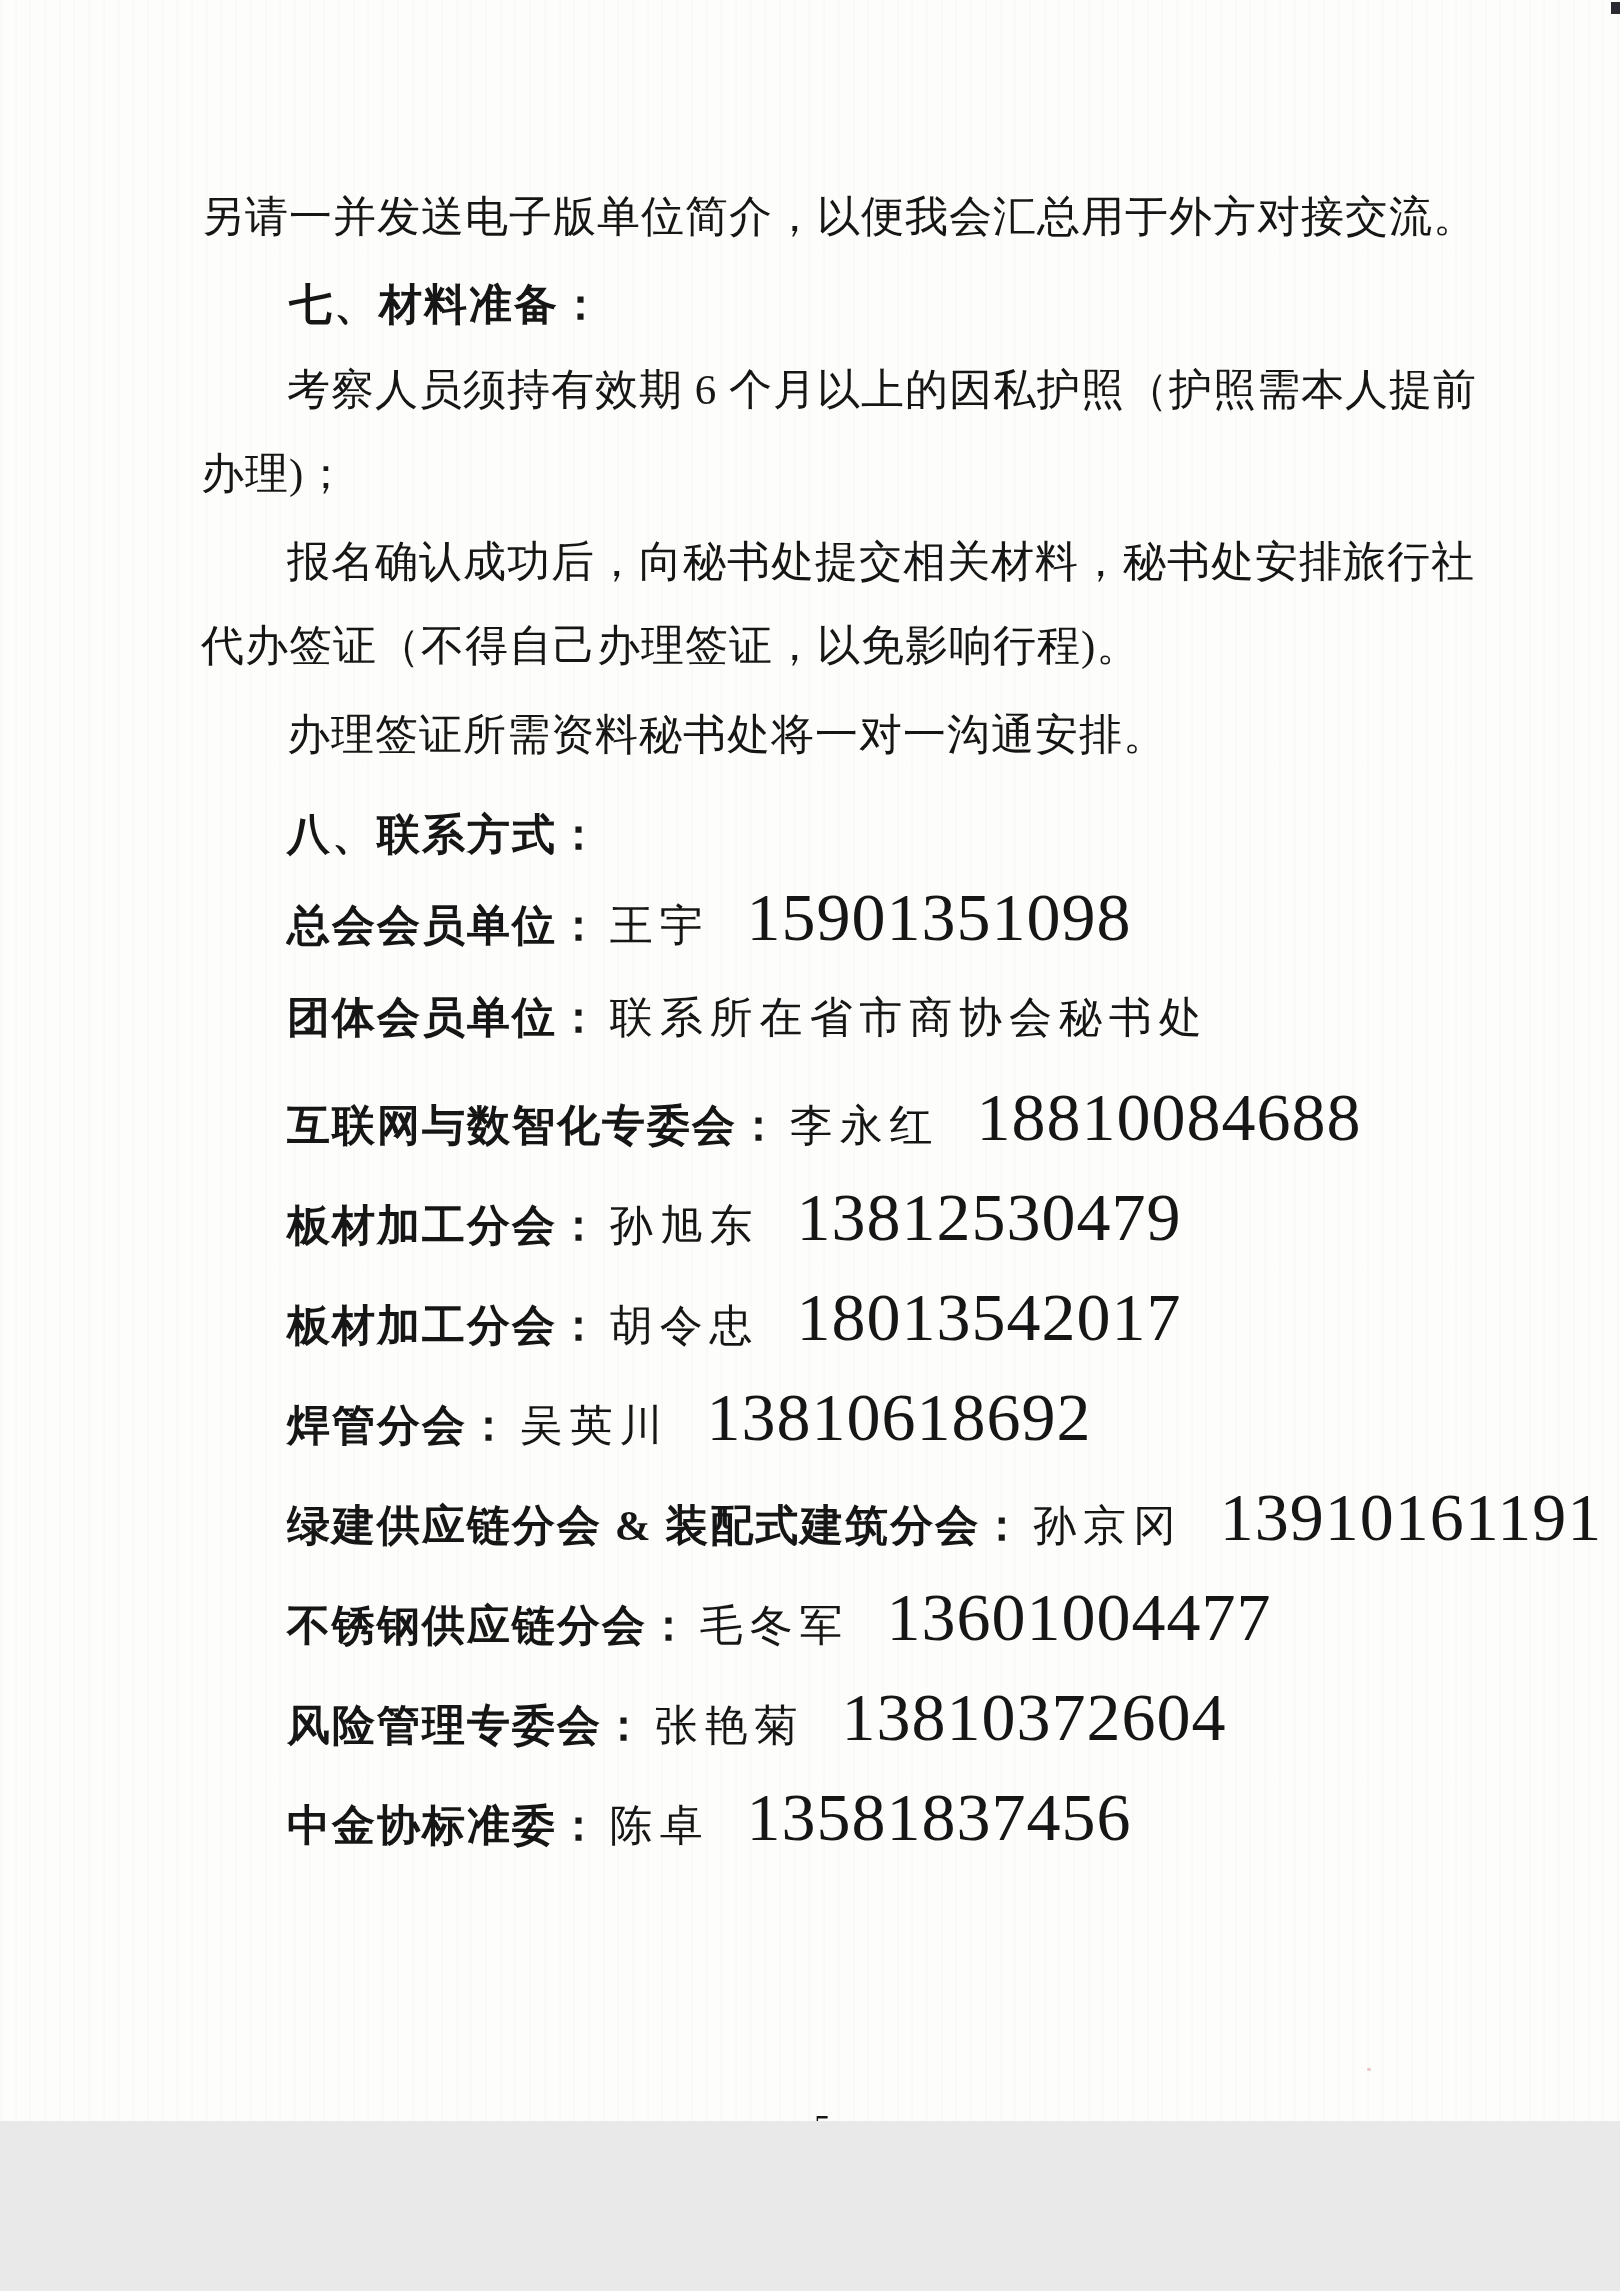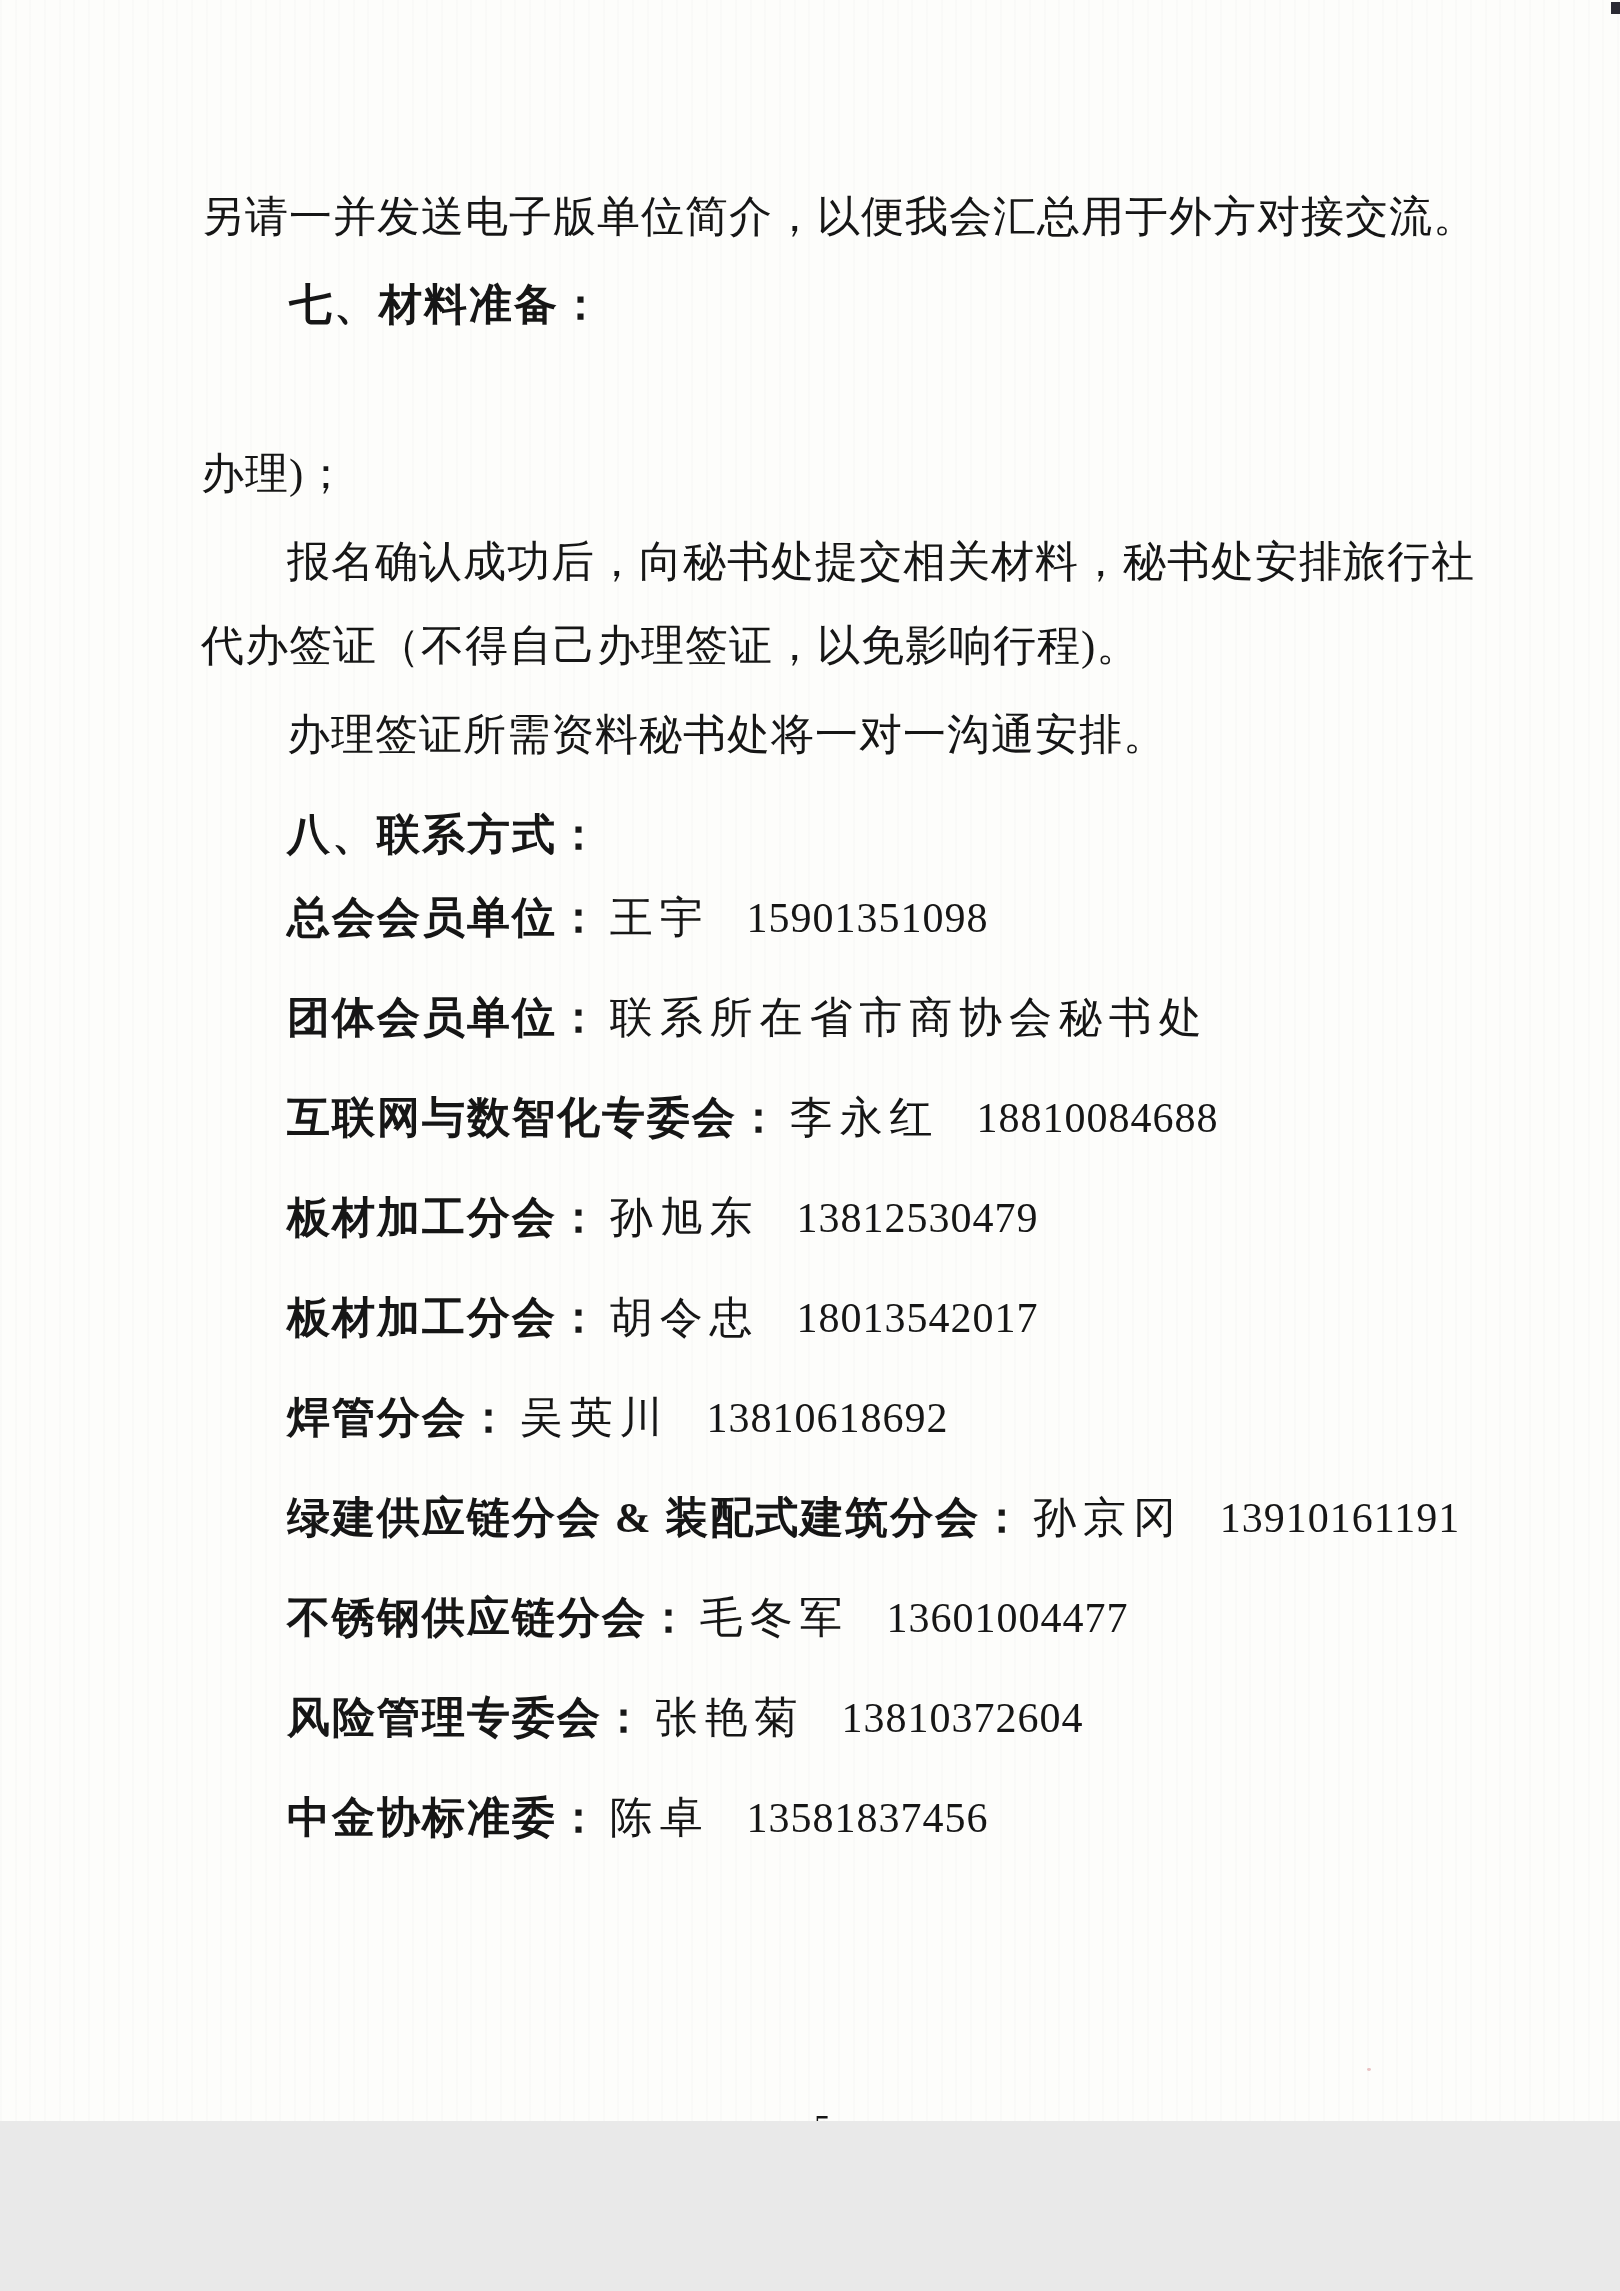--- a/index.html
+++ b/index.html
@@ -40,21 +40,21 @@
   }
   .contact-label{
     font-weight:bold;
     letter-spacing:2px;
   }
   .contact-name{
     letter-spacing:6.9px;
     margin-left:7.8px;
   }
   .contact-phone{
-    font-size:42px;
+    font-size:68px;
     letter-spacing:1px;
     margin-left:37px;
   }
   .page-number{
     position:absolute;
     left:814px;top:2109px;
     font-size:33px;
   }
   
   .corner-nib{
@@ -68,20 +68,21 @@
 </style>
 </head>
 <body>
 
 <div class="page">
 
   <div class="line" style="left:201px;top:192px;">另请一并发送电子版单位简介，以便我会汇总用于外方对接交流。</div>
 
   <div class="line heading" style="left:289px;top:280px;">七、材料准备：</div>
 
+  <div class="line" style="left:287px;top:365px;">考察人员须持有效期 6 个月以上的因私护照（护照需本人提前</div>
 
   <div class="line" style="left:201px;top:449px;">办理)；</div>
 
   <div class="line" style="left:287px;top:537px;">报名确认成功后，向秘书处提交相关材料，秘书处安排旅行社</div>
 
   <div class="line" style="left:201px;top:621px;text-align:right;">代办签证（不得自己办理签证，以免影响行程)。</div>
 
   <div class="line" style="left:287px;top:710px;">办理签证所需资料秘书处将一对一沟通安排。</div>
 
   <div class="line heading" style="left:287px;top:810px;">八、联系方式：</div>

